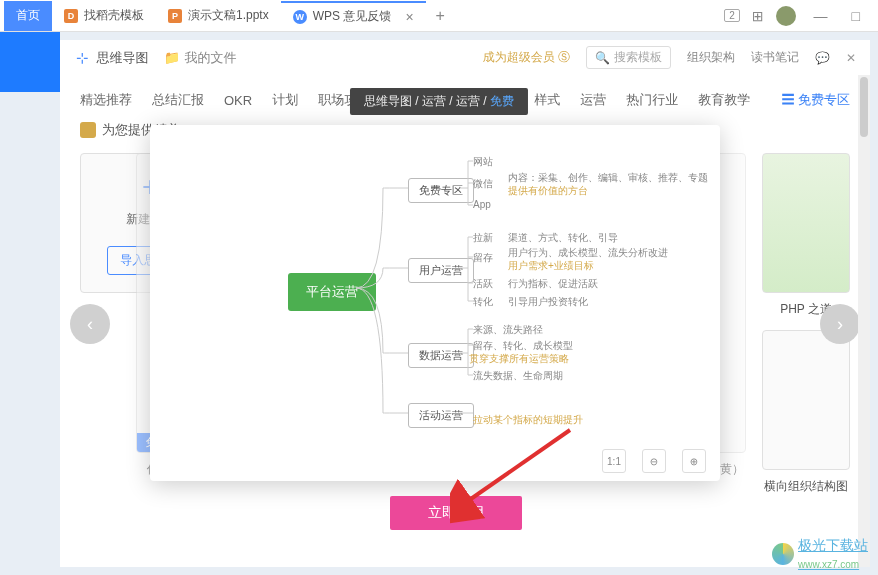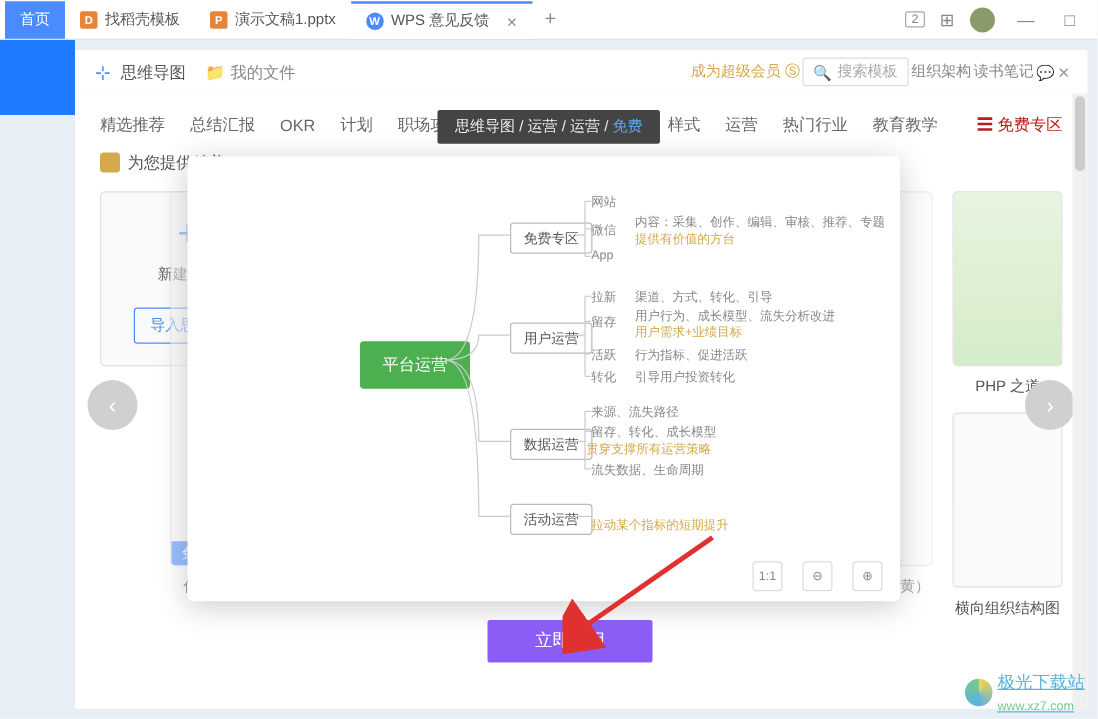--- a/index.html
+++ b/index.html
@@ -18,30 +18,30 @@
 .win-btn { color: #aaa; font-size: 14px; padding: 0 6px; }
 .tab-icon-orange { width: 14px; height: 14px; background: #e8833a; border-radius: 2px; display:inline-flex; align-items:center; justify-content:center; color:#fff; font-size:9px; font-weight:bold; }
 .tab-icon-blue { width: 14px; height: 14px; background: #4a8cff; border-radius: 50%; display:inline-flex; align-items:center; justify-content:center; color:#fff; font-size:9px; font-weight:bold; }
 
 
 .left-strip { position:absolute; left:0; top:32px; width:60px; height:60px; background:#1e7bff; }
 .header { position:absolute; left:60px; right:8px; top:40px; height:35px; background:#fff; display:flex; align-items:center; padding:0 14px 0 16px; gap:8px; }
 .header .icon { color:#4a8cff; font-size:15px; }
 .header .title { font-size:13px; color:#555; }
 .header .folder { margin-left:8px; color:#888; font-size:13px; }
-.header-right { margin-left:auto; display:flex; align-items:center; gap:2px; font-size:12px; color:#999; }
+.header-right { margin-left:auto; display:flex; align-items:center; gap:16px; font-size:12px; color:#999; }
 .vip { color:#d4a94a; }
 .search-box { border:1px solid #ddd; border-radius:3px; padding:2px 8px; display:flex; align-items:center; gap:4px; font-size:12px; color:#aaa; }
 .header-tab { color:#888; }
 .fullscreen-btn { position:absolute; right:12px; top:80px; width:28px; height:28px; background:#333; color:#fff; display:flex; align-items:center; justify-content:center; font-size:11px; border-radius:3px; }
 
 
 .content { position:absolute; left:60px; right:8px; top:75px; bottom:8px; background:#fff; padding:16px 20px; }
 .category-row { display:flex; gap:20px; font-size:13px; color:#666; margin-bottom:12px; align-items:center; }
-.category-row .right { margin-left:auto; color:#b91c1c; }
+.category-row .right { margin-left:auto; color:#3b82f6; }
 .promo { font-size:13px; color:#555; display:flex; align-items:center; gap:6px; margin-bottom:14px; }
 .promo-icon { width:16px; height:16px; background:#d4a94a; border-radius:3px; }
 
 
 .cards-row { display:flex; gap:16px; position:relative; }
 .card { width:160px; }
 .card-thumb { height:140px; border:1px solid #e0e0e0; border-radius:4px; position:relative; background:#fafafa; overflow:hidden; }
 .card-new { display:flex; flex-direction:column; align-items:center; justify-content:center; gap:8px; }
 .plus { font-size:28px; color:#4a8cff; font-weight:200; }
 .card-new-txt { font-size:12px; color:#666; }
@@ -57,21 +57,21 @@
 
 
 .mindmap { position:relative; width:100%; height:300px; }
 .root-node { position:absolute; left:120px; top:130px; background:#4caf50; color:#fff; padding:10px 18px; font-size:13px; border-radius:3px; }
 .branch-node { position:absolute; border:1px solid #bbb; padding:4px 10px; font-size:11px; color:#555; border-radius:3px; background:#fff; }
 .leaf { position:absolute; font-size:10px; color:#888; white-space:nowrap;text-align:right; }
 .leaf.hl { color:#d4a94a; }
 .modal-tools { position:absolute; bottom:8px; right:14px; display:flex; gap:16px; }
 .tool-btn { width:24px; height:24px; border:1px solid #ddd; border-radius:3px; display:flex; align-items:center; justify-content:center; font-size:10px; color:#888; }
 
-.use-btn { position:absolute; top:496px; left:390px; width:132px; height:34px; background:#8b5cf6; color:#fff; font-size:14px; display:flex; align-items:center; justify-content:center; border-radius:2px; z-index:25; }
+.use-btn { position:absolute; top:496px; left:390px; width:132px; height:34px; background:#ec4899; color:#fff; font-size:14px; display:flex; align-items:center; justify-content:center; border-radius:2px; z-index:25; }
 
 
 .red-arrow { position:absolute; top:425px; left:450px; z-index:40; pointer-events:none; }
 
 
 .watermark { position:absolute; bottom:4px; right:10px; font-size:14px; color:#5ab4e0; z-index:50; display:flex; align-items:center; gap:4px;text-decoration:underline; }
 .watermark .sub { font-size:10px; color:#7ac88a; }
 .wm-logo { width:22px; height:22px; border-radius:50%; background:conic-gradient(#f5d44a, #5ab4e0, #7ac88a); }
 
 

